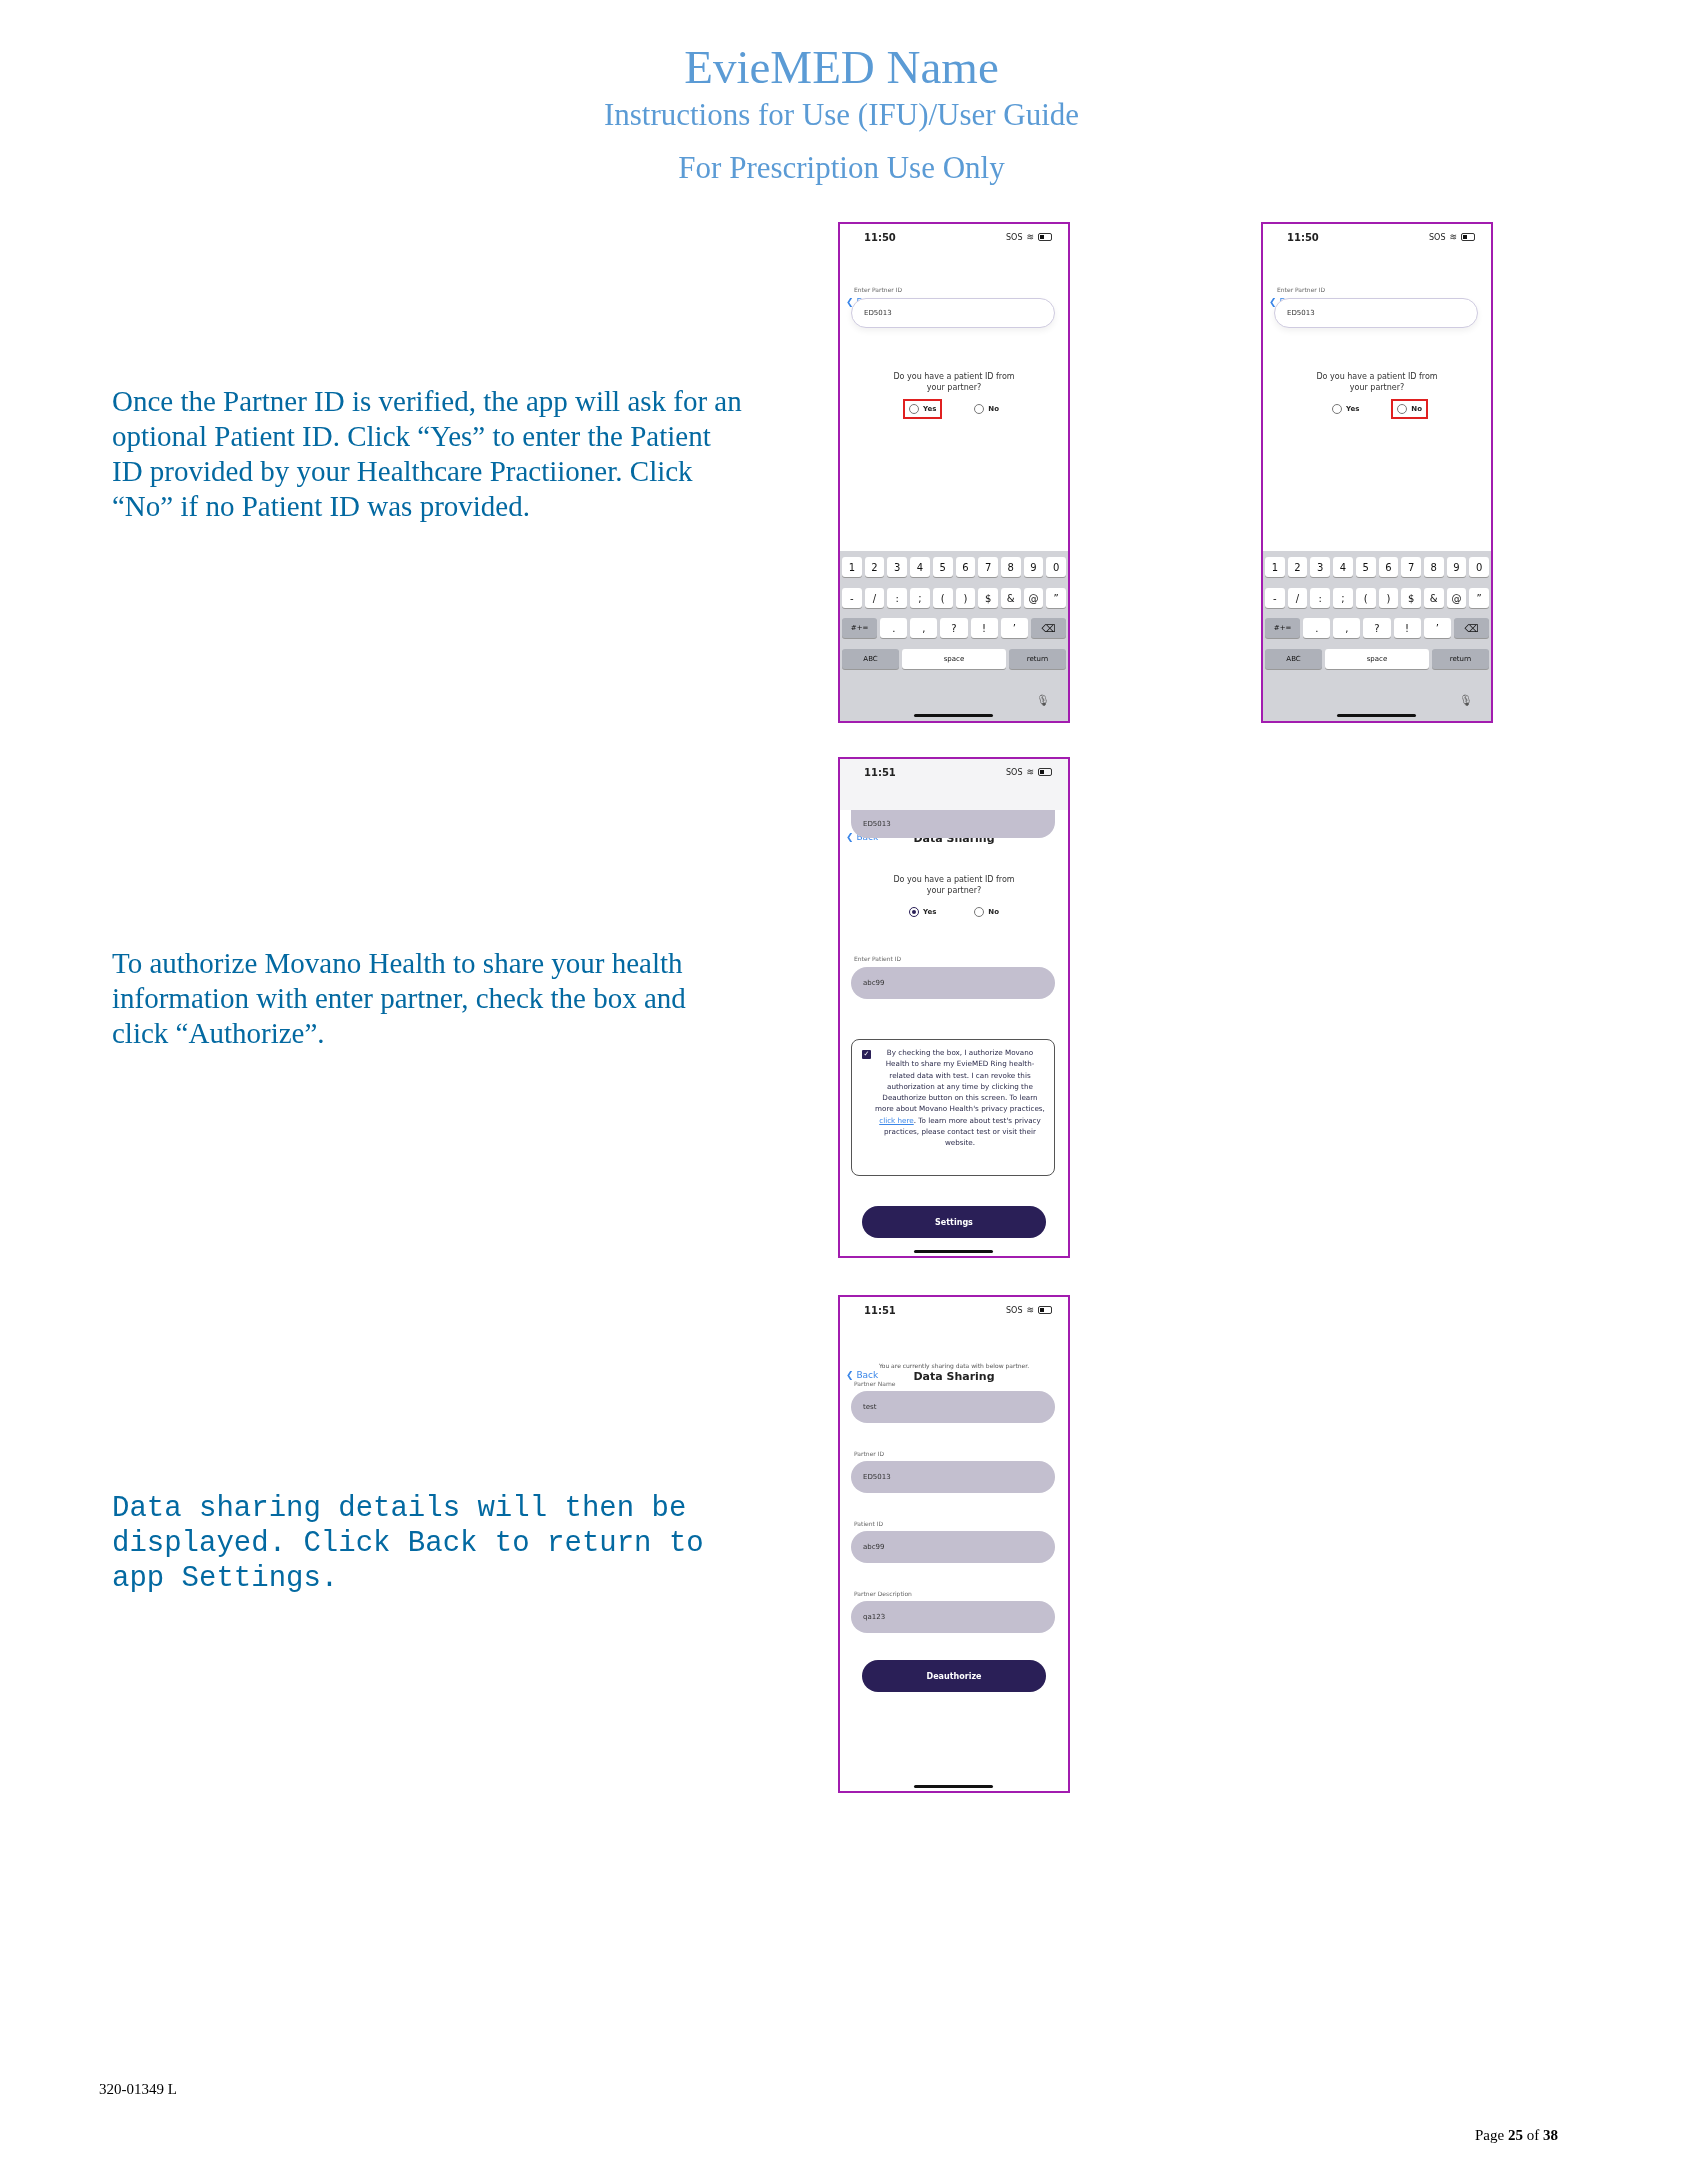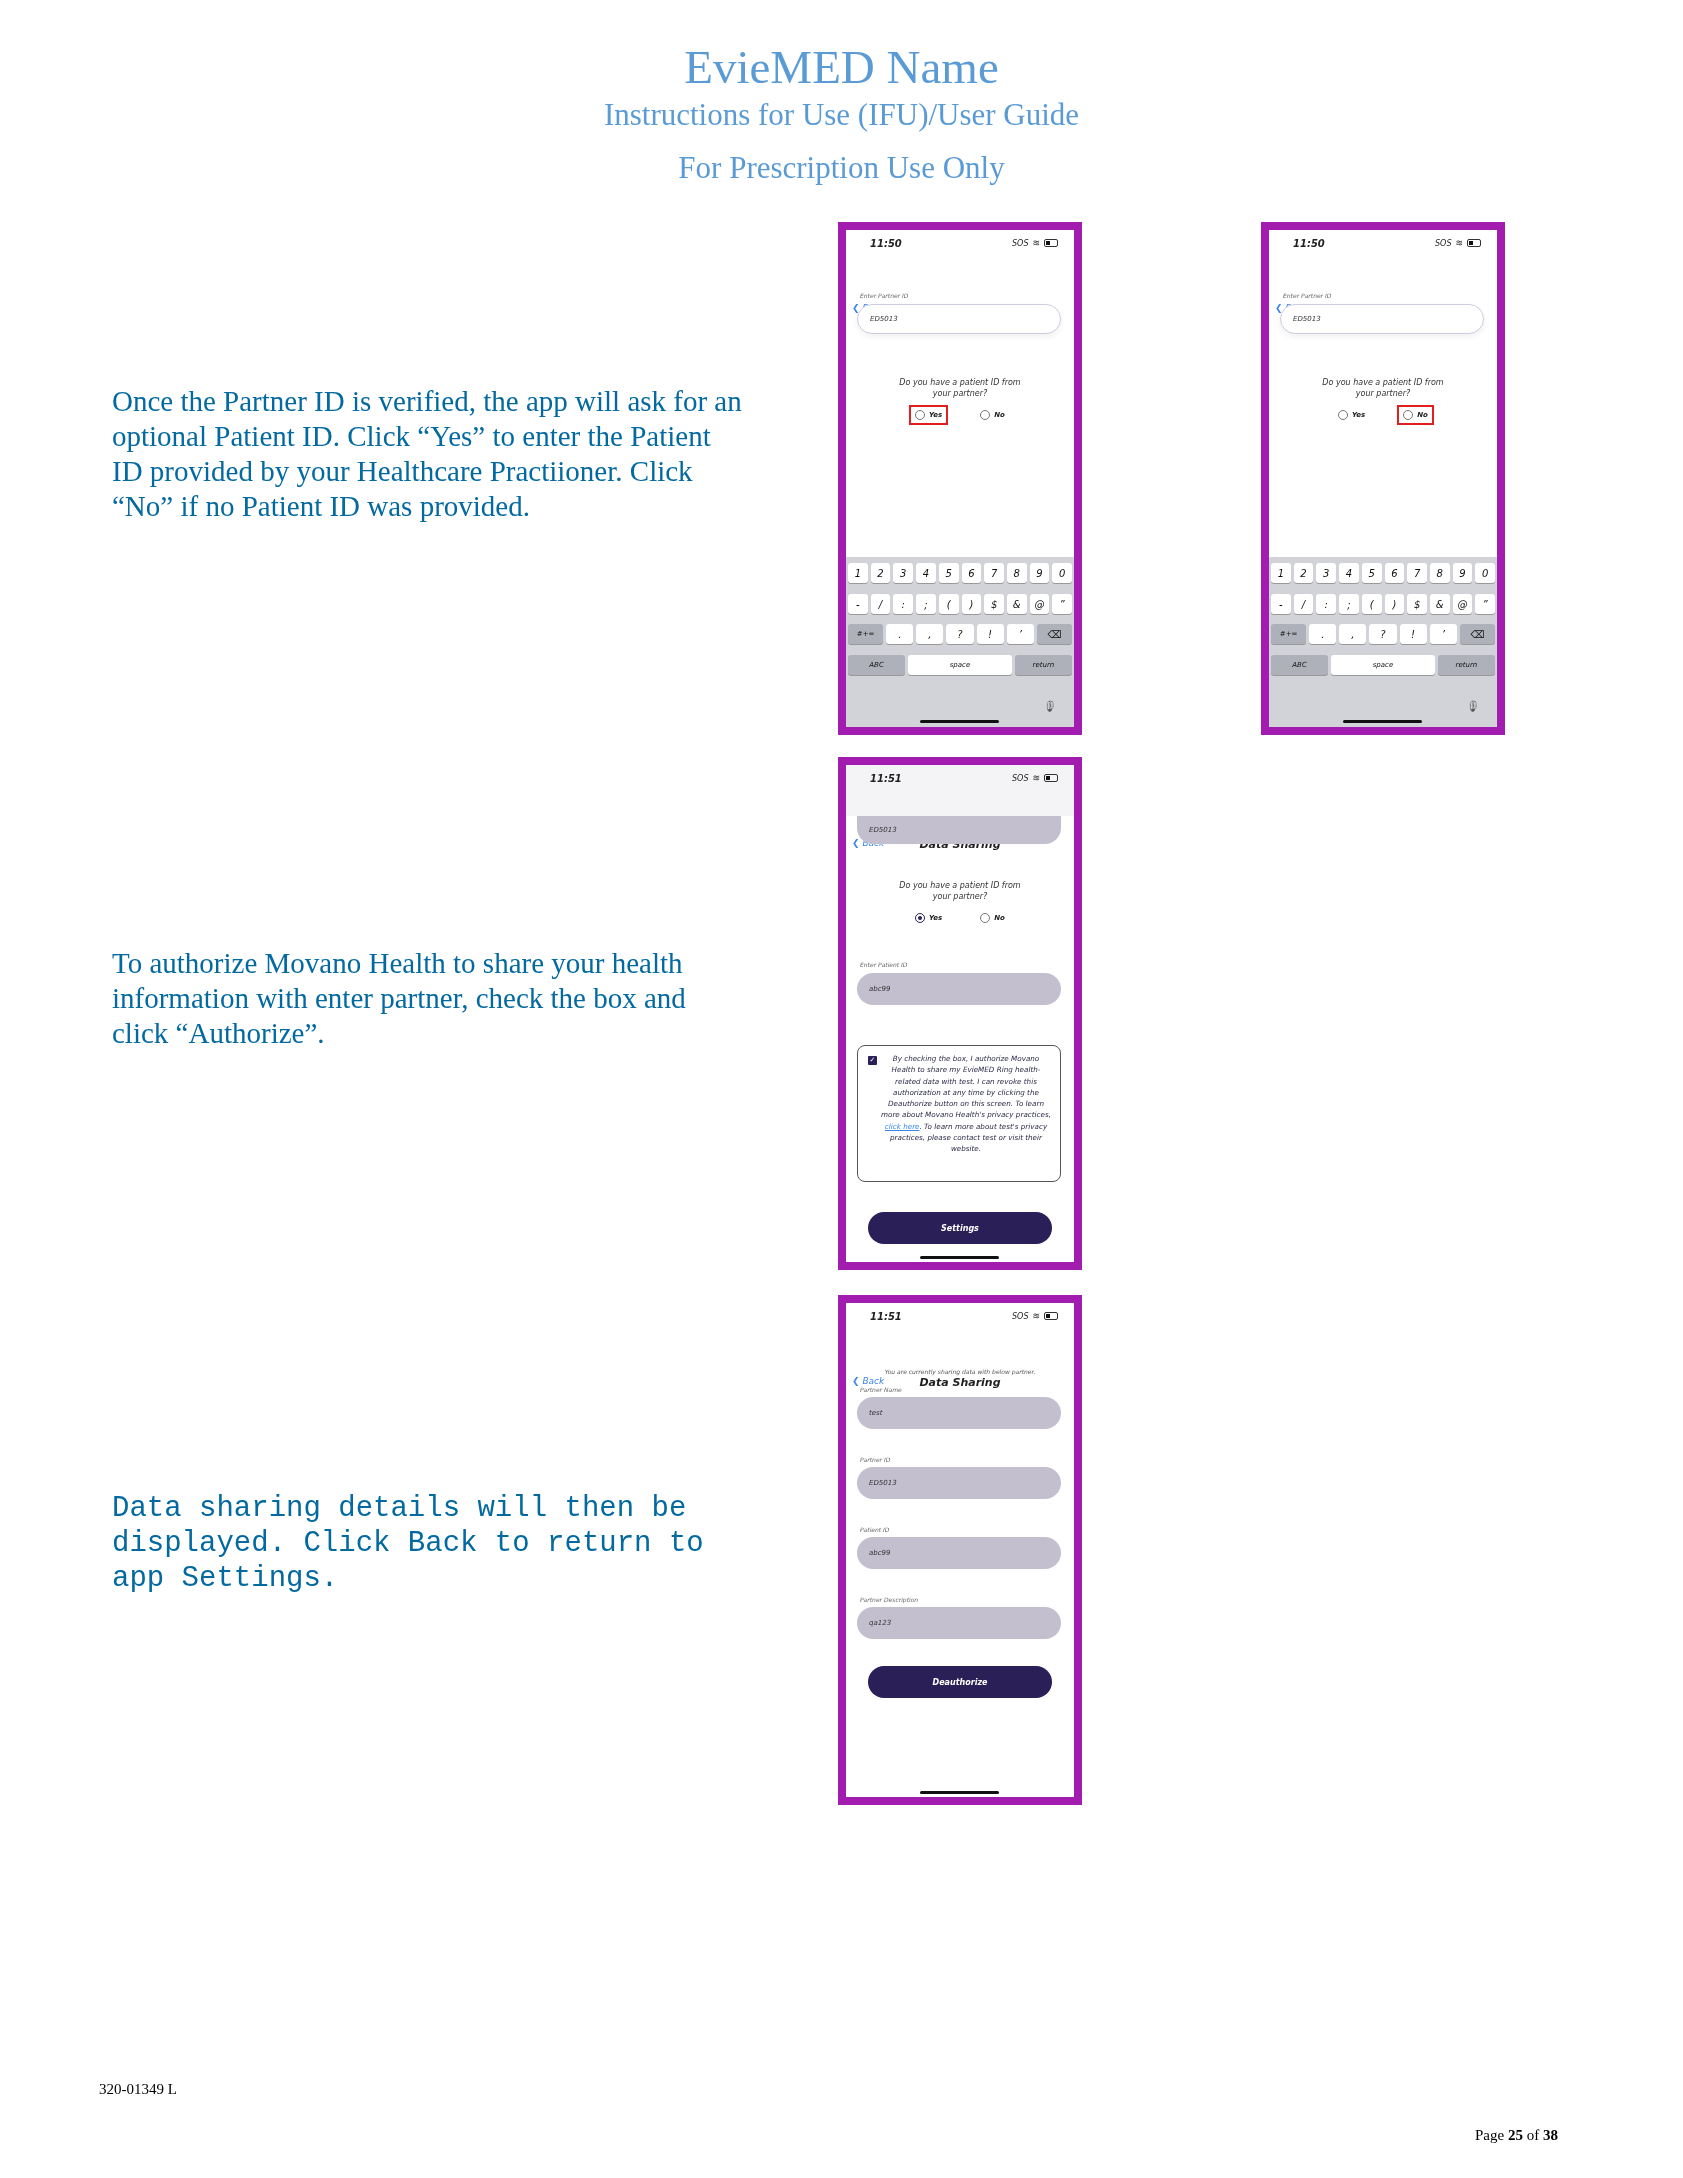--- a/index.html
+++ b/index.html
@@ -6,21 +6,21 @@
   body { width:1683px; height:2178px; position:relative; overflow:hidden; font-family:"Liberation Serif", serif; }
   .hdr { position:absolute; left:0; width:1683px; text-align:center; color:#5b9bd5; font-family:"Liberation Serif", serif; }
   .hdr-title { top:40px; font-size:47px; }
   .hdr-sub { top:97px; font-size:31px; }
   .hdr-rx { top:150px; font-size:31px; }
   .para { position:absolute; left:112px; width:634px; font-size:29px; line-height:35px; color:#0369a1; }
   .footer-left { position:absolute; left:99px; top:2081px; font-size:15px; }
   .footer-right { position:absolute; left:1475px; top:2127px; font-size:15px; }
   .footer-right b { font-weight:bold; }
 
-  .phone { position:absolute; width:228px; border:8px solid #a21caf; background:#fff; overflow:hidden; font-family:"DejaVu Sans", sans-serif; color:#222;font-style:italic; }
+  .phone { position:absolute; width:228px; border:2px solid #a21caf; background:#fff; overflow:hidden; font-family:"DejaVu Sans", sans-serif; color:#222; }
   .status { position:absolute; top:0; left:0; right:0; height:26px; }
   .status .time { position:absolute; left:24px; top:8px; font-size:10px; font-weight:bold; }
   .status .icons { position:absolute; right:16px; top:8px; font-size:8px; display:flex; gap:4px; align-items:center; }
   .batt { width:12px; height:6px; border:1px solid #333; border-radius:2px; position:relative; }
   .batt::before { content:""; position:absolute; left:1px; top:1px; width:4px; height:4px; background:#111; }
   .wifi { font-size:9px; }
   .navbar { position:absolute; top:30px; left:0; right:0; height:20px;margin-top:41px; }
   .back { position:absolute; left:6px; top:2px; font-size:9px; color:#3a86e8; }
   .navtitle { position:absolute; left:0; right:0; top:2px; text-align:center; font-size:11px; font-weight:bold; }
   .lbl { position:absolute; left:14px; font-size:6px; color:#666; }

